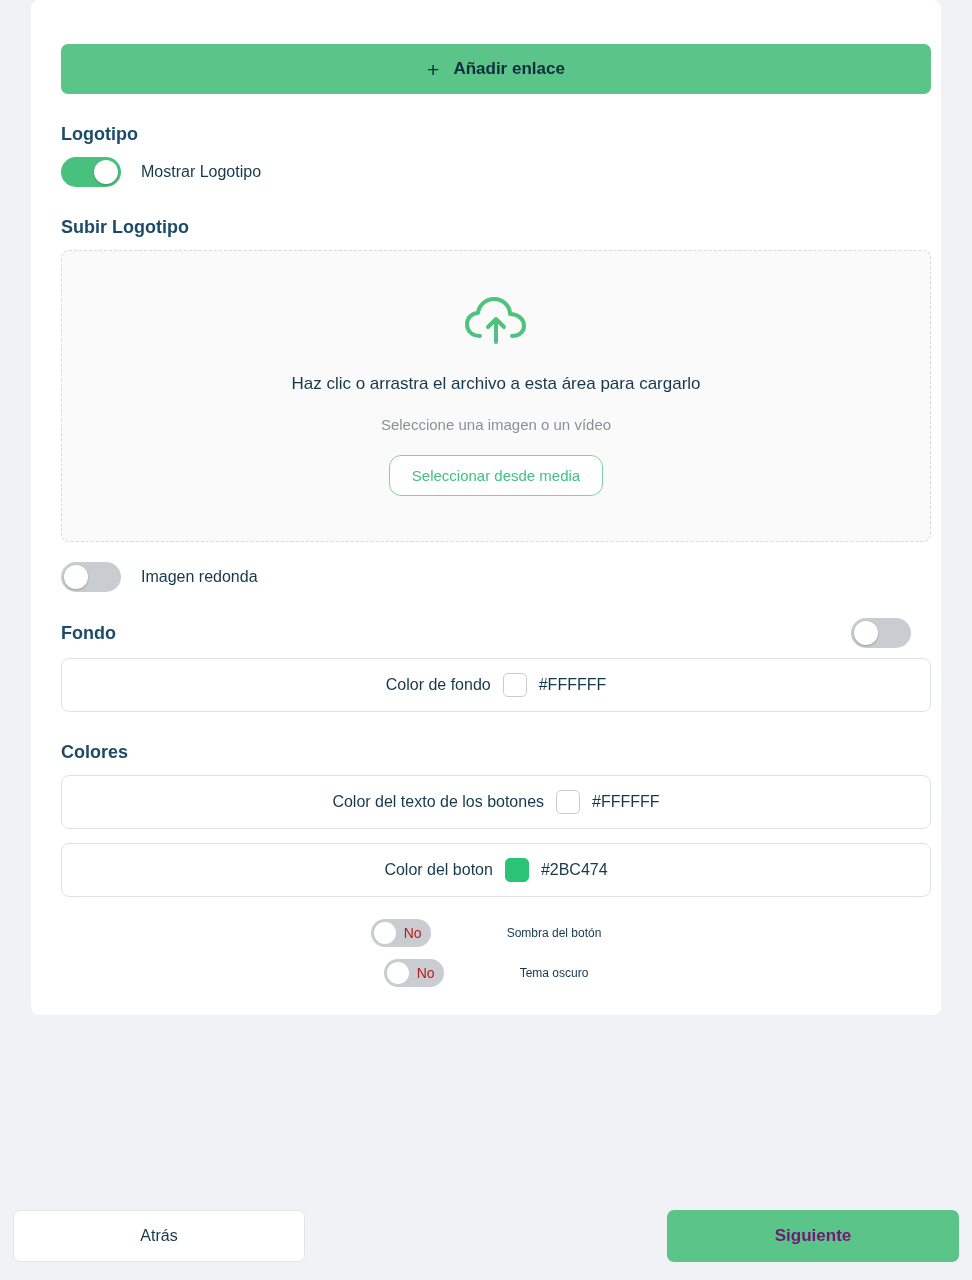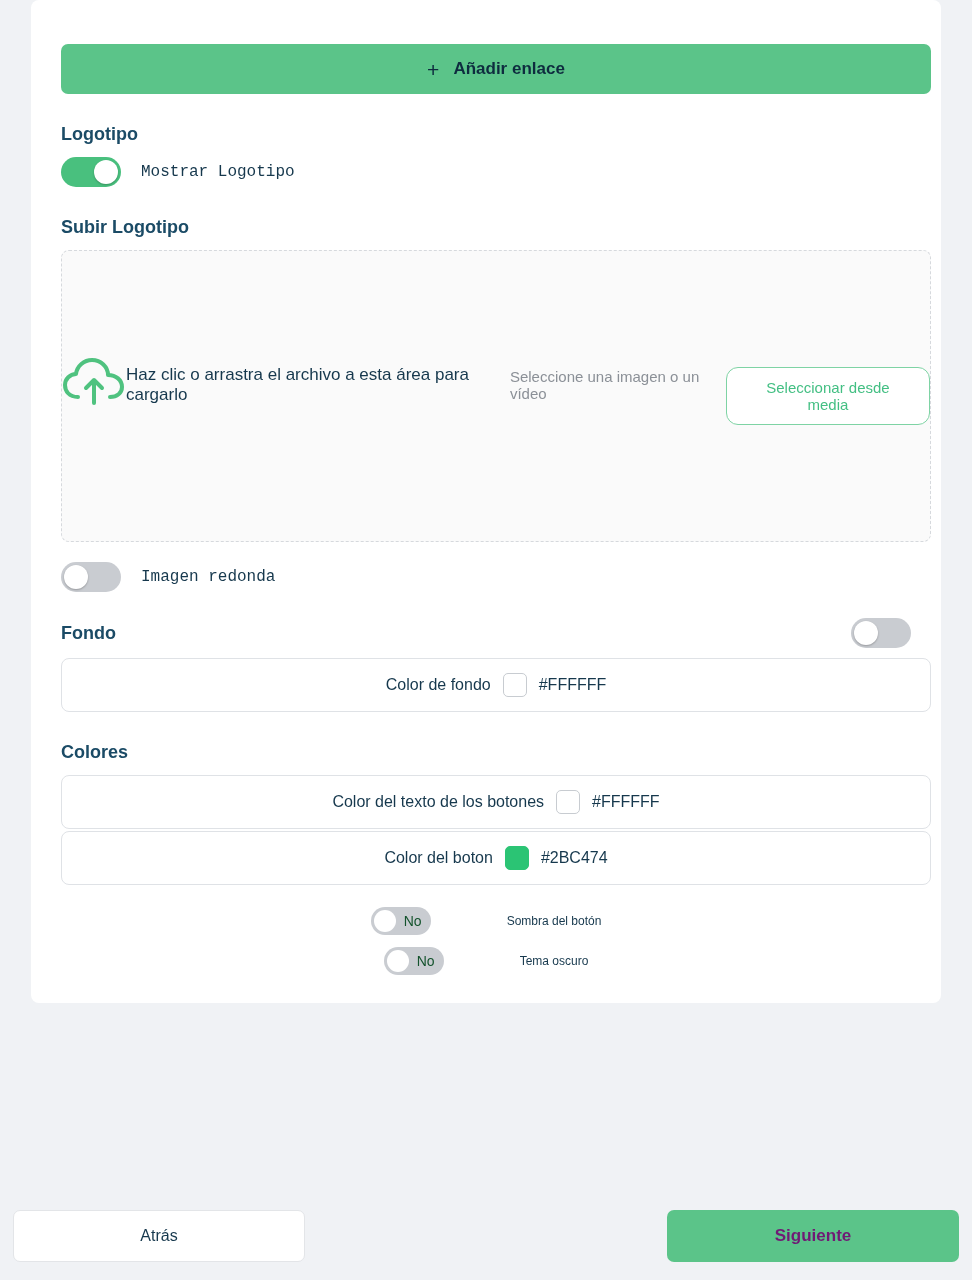--- a/index.html
+++ b/index.html
@@ -63,21 +63,20 @@
     margin-top: 26px;
     margin-bottom: 10px;
   }
 
   
   .toggle-row {
     display: flex;
     align-items: center;
     gap: 20px;
     margin: 10px 0;
-    font-family: Liberation Mono, monospace;
   }
   .toggle {
     position: relative;
     width: 60px; height: 30px;
     border-radius: 15px;
     background: #c9ccd1;
     flex: 0 0 auto;
     cursor: pointer;
   }
   .toggle.on { background: #49c07e; }
@@ -98,21 +97,21 @@
   
   .toggle-sm {
     position: relative;
     width: 60px; height: 28px;
     border-radius: 14px;
     background: #c9ccd1;
     display: flex;
     align-items: center;
     justify-content: flex-end;
     padding-right: 9px;
-    color: #14532d;
+    color: #b91c1c;
     font-size: 14px;
     cursor: pointer;
     flex: 0 0 auto;
   }
   .toggle-sm .knob {
     position: absolute;
     top: 3px; left: 3px;
     width: 22px; height: 22px;
     border-radius: 50%;
     background: #ffffff;
@@ -124,21 +123,21 @@
 
   
   .upload {
     margin-top: 6px;
     width: 870px;
     height: 292px;
     border: 1px dashed #d6d9dd;
     border-radius: 8px;
     background: #fafafa;
     display: flex;
-    flex-direction: row;
+    flex-direction: column;
     align-items: center;
     justify-content: center;
     cursor: pointer;
   }
   .upload-icon { margin-bottom: 24px; }
   .upload-main {
     font-size: 17px;
     color: #16384d;
     margin-bottom: 22px;
   }
@@ -295,21 +294,21 @@
       </div>
 
       <div class="section-title">Colores</div>
 
       <div class="color-field">
         <span class="cf-label">Color del texto de los botones</span>
         <span class="swatch" style="background:#FFFFFF;"></span>
         <span class="hexval">#FFFFFF</span>
       </div>
 
-      <div class="color-field" style="margin-top:2px;">
+      <div class="color-field" style="margin-top:14px;">
         <span class="cf-label">Color del boton</span>
         <span class="swatch" style="background:#2BC474; border-color:#2BC474;"></span>
         <span class="hexval">#2BC474</span>
       </div>
 
       <div class="center-toggle-row">
         <span class="toggle-sm">
           <span class="knob"></span>
           <span>No</span>
         </span>

